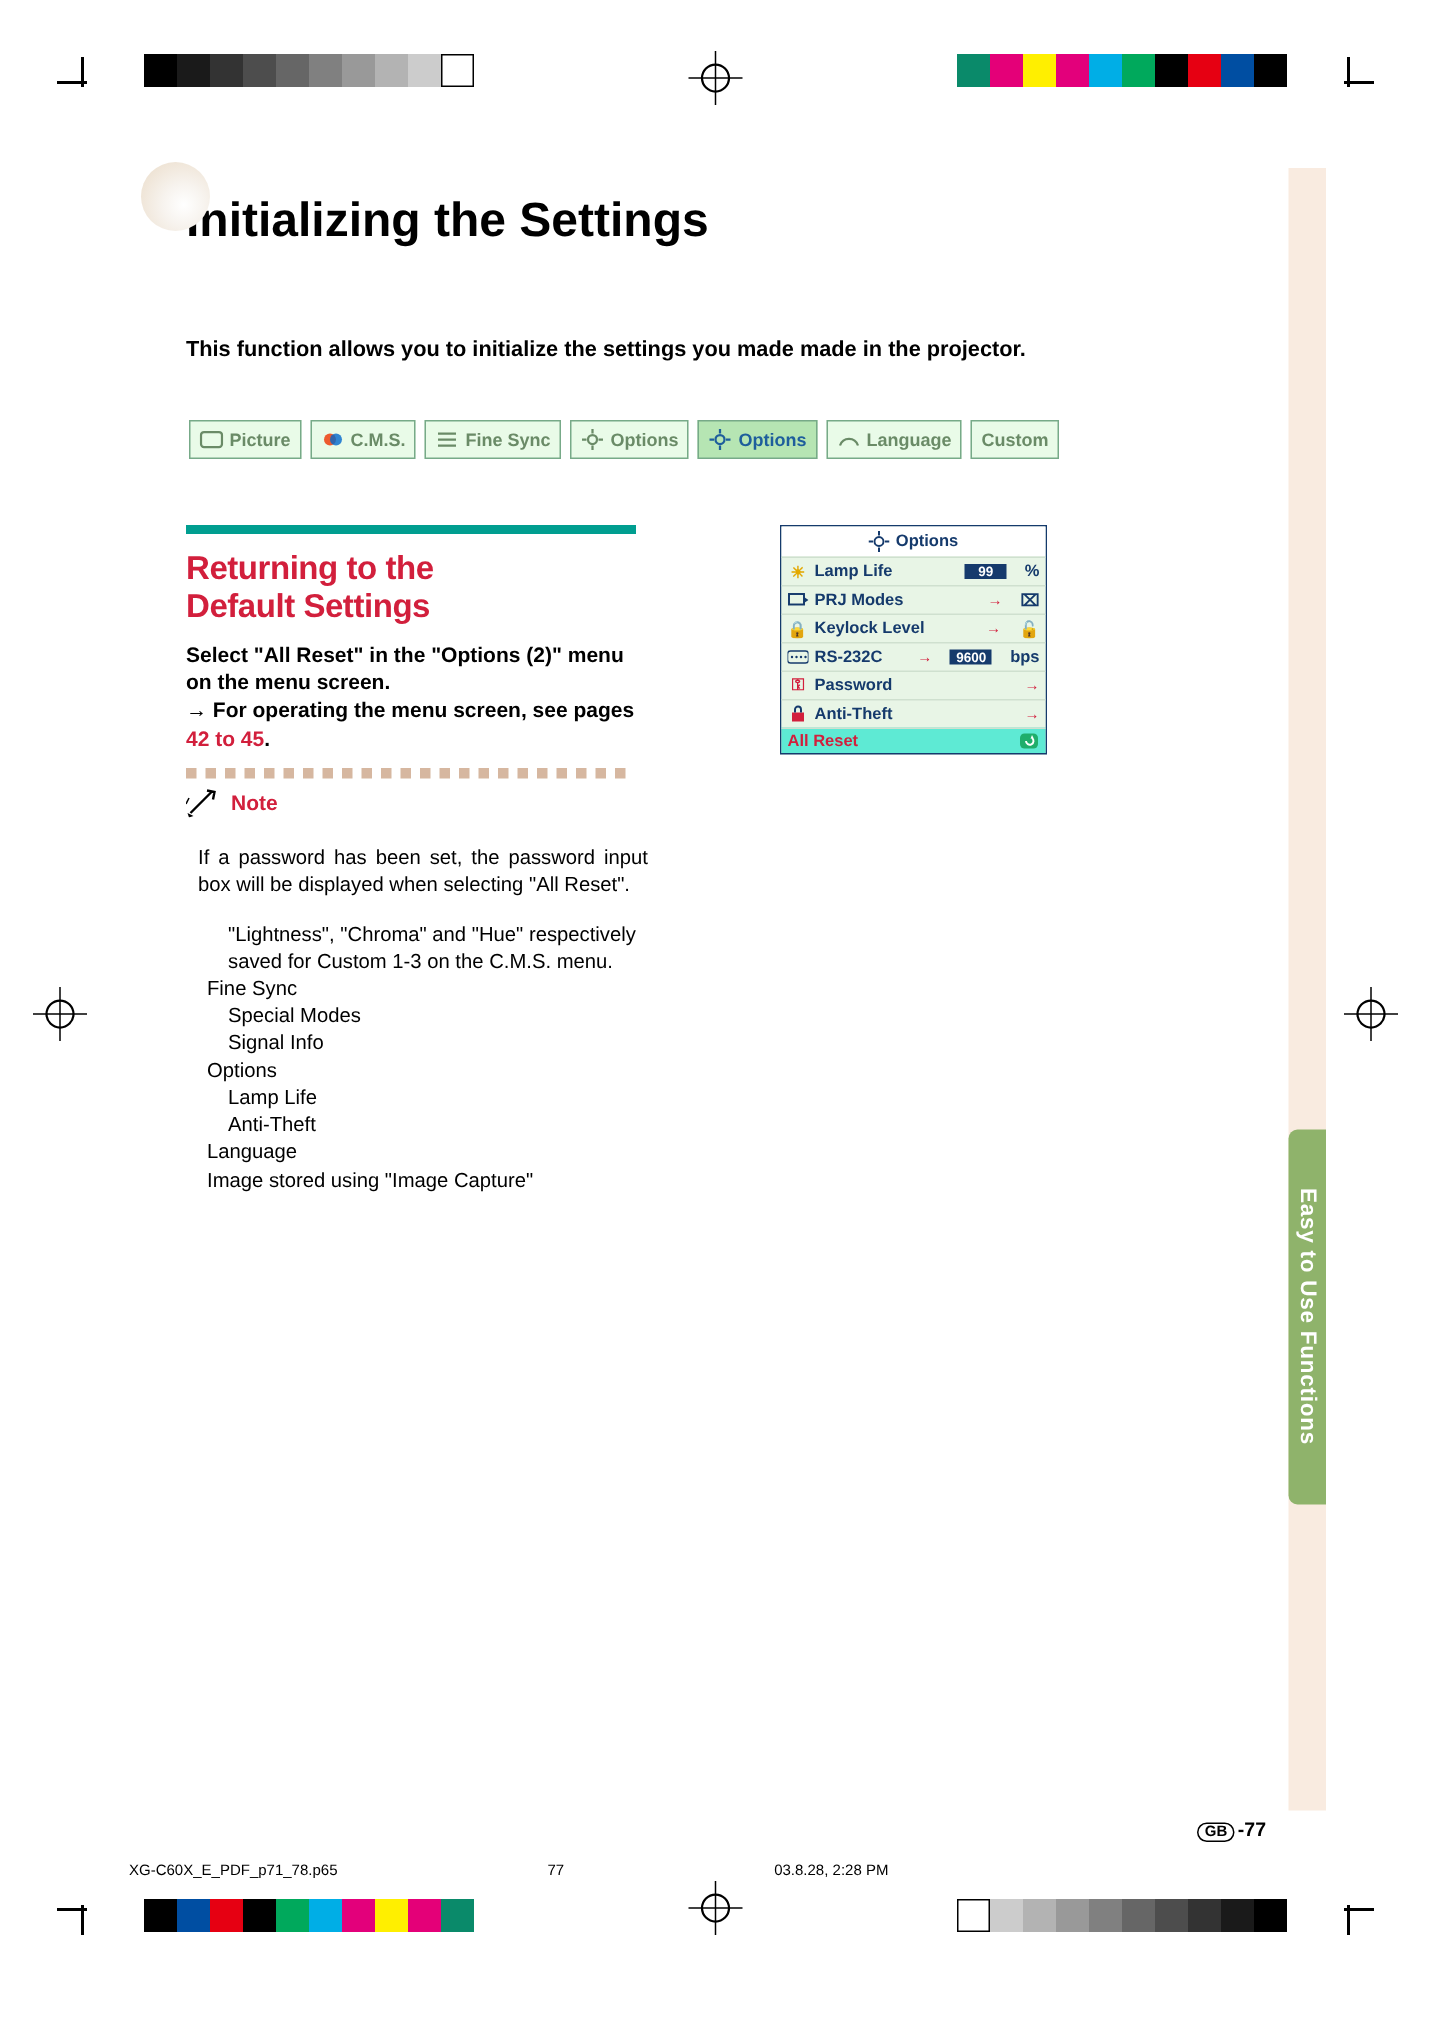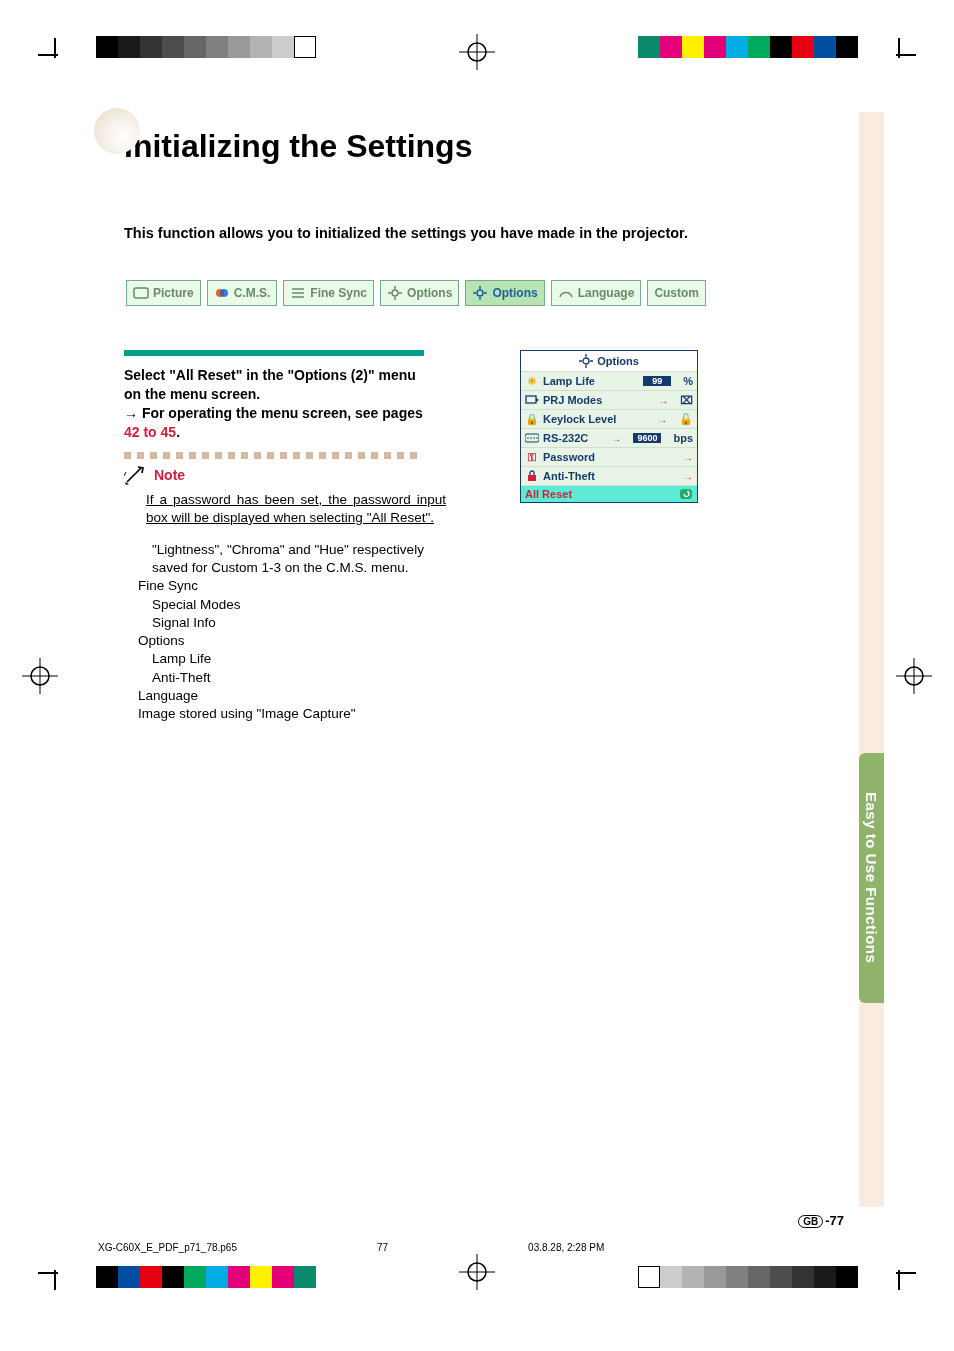--- a/index.html
+++ b/index.html
@@ -57,26 +57,26 @@
 
   .content { position:absolute; left:54px; top:262px; width:700px; }
   .accent-bar { height:6px; width:300px; background:#009e90; margin-bottom:10px; }
   .h2 { font-family: Arial, sans-serif; font-weight:900; color:#d21f3c; font-size:22px; line-height:1.15; margin-bottom:10px; letter-spacing:-.3px; }
   .lead { font-size:14px; font-weight:bold; line-height:1.35; width:300px; }
   .arrow { font-family: Arial; }
   .linkref { color:#d21f3c; }
 
   .dotsrow { margin:10px 0 6px; display:flex; gap:6px; }
   .dotsrow span { width:7px; height:7px; background:#d6b7a0; }
-  .note-row { display:flex; align-items:center; gap:4px; margin-bottom:6px; }
+  .note-row { display:flex; align-items:center; gap:4px; margin-bottom:18px; }
   .note-icon { width:26px; height:20px; }
   .note-label { color:#d21f3c; font-size:14px; font-weight:bold; }
 
   .note-body, .note-list, .note-list2 { font-size:13.5px; line-height:1.35; width:300px; }
-  .note-body { text-align:justify; margin-left:22px;text-decoration:underline; }
+  .note-body { text-align:justify; margin-left:8px; }
   .note-list { margin-top:14px; }
   .lv1 { margin-left:14px; }
   .lv2 { margin-left:28px; }
 
   
   .osd { position:absolute; left:450px; top:262px; width:178px; border:1px solid #153a6c; background:#e8f5e6; font-size:11px; font-weight:bold; color:#153a6c; }
   .osd .hdr { text-align:center; padding:3px 0; background:#fff; display:flex; align-items:center; justify-content:center; gap:4px; }
   .osd .row { display:flex; align-items:center; padding:2px 4px; border-top:1px solid #cfe0cf; background:#e8f5e6; gap:4px; }
   .osd .row.sel { background:#5eead4; }
   .osd .ricon { width:14px; height:14px; display:inline-flex; align-items:center; justify-content:center; flex-shrink:0; }
@@ -84,21 +84,21 @@
   .osd .rval { display:inline-flex; align-items:center; gap:12px; }
   .bar { display:inline-block; width:28px; height:10px; background:#153a6c; color:#fff; font-size:9px; text-align:center; line-height:10px; }
   .ar { color:#d21f3c; font-size:10px; }
   .lock { color:#e3a800; font-size:11px; }
   .tv  { font-size:11px; }
   .reset-ico { width:14px; height:12px; display:inline-flex; align-items:center; justify-content:center; }
 
   .pgnum { position:absolute; right:40px; bottom:0; font-size:13px; font-weight:bold; }
   .pgnum .gb { display:inline-block; border:1px solid #000; border-radius:8px; padding:0 4px; font-size:10px; margin-right:2px; }
 
-  .footer { position:absolute; left:98px; bottom:98px; width:800px; font-size:10px; display:flex; gap:140px; }
+  .footer { position:absolute; left:86px; bottom:98px; width:800px; font-size:10px; display:flex; gap:140px; }
 </style>
 </head>
 <body>
 
 <div class="reg-top">
   <div class="crop-l top"></div>
   <div class="greystrip">
     <div style="background:#000"></div>
       <div style="background:#1a1a1a"></div>
       <div style="background:#333"></div>
@@ -151,21 +151,21 @@
   <div class="rightband"></div>
   <div class="section-tab">
     <span>Easy to Use Functions</span>
   </div>
 
   <div class="title-wrap">
     <div class="title-dot"></div>
     <div class="h1">Initializing the Settings</div>
   </div>
 
-  <div class="intro">This function allows you to initialized the settings you have made in the projector.</div>
+  <div class="intro">This function allows you to initialize the settings you made made in the projector.</div>
 
   <div class="menu-tabs">
     <div class="mtab">
         <span class="glyph">
           <svg viewBox="0 0 16 16">
             <rect x="1" y="3" width="14" height="10" rx="2" fill="none" stroke="#6a8b67" stroke-width="1.5"></rect>
           </svg>
         </span>
         <span>Picture</span>
       </div>
@@ -212,20 +212,24 @@
         </span>
         <span>Language</span>
       </div>
     <div class="mtab">
         <span>Custom</span>
       </div>
   </div>
 
   <div class="content">
     <div class="accent-bar"></div>
+    <div class="h2">
+      <span>Returning to the</span><br>
+      <span>Default Settings</span>
+    </div>
     <div class="lead">
       <span>Select "All Reset" in the "Options (2)" menu on the menu screen.</span><br>
       <span class="arrow">→ </span><span>For operating the menu screen, see pages </span><span class="linkref">42 to 45</span><span>.</span>
     </div>
 
     <div class="dotsrow">
       <span></span>
         <span></span>
         <span></span>
         <span></span>

